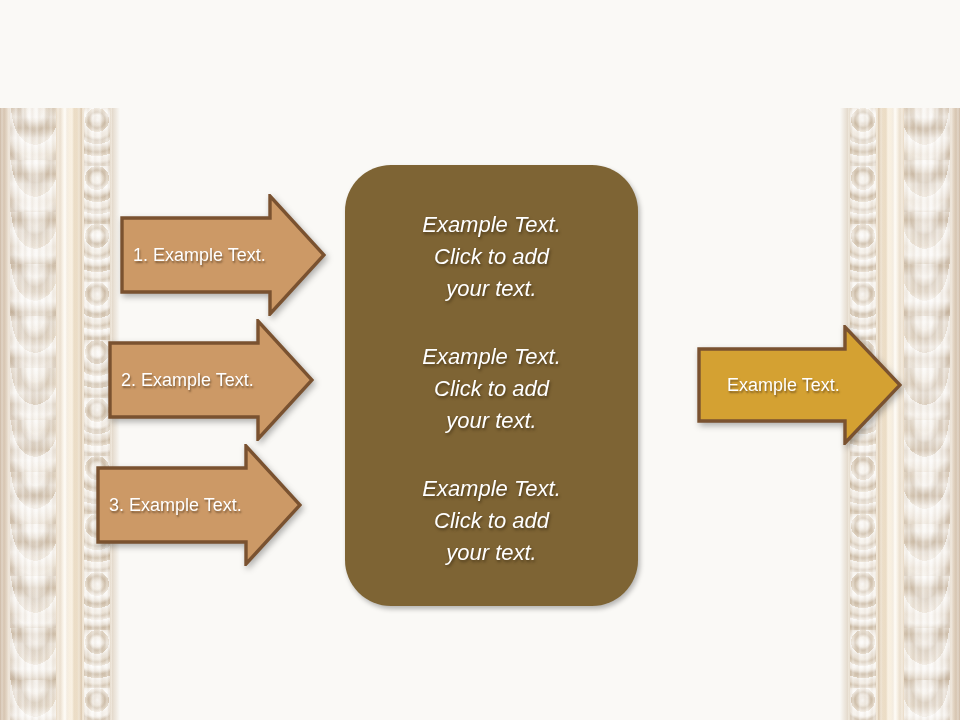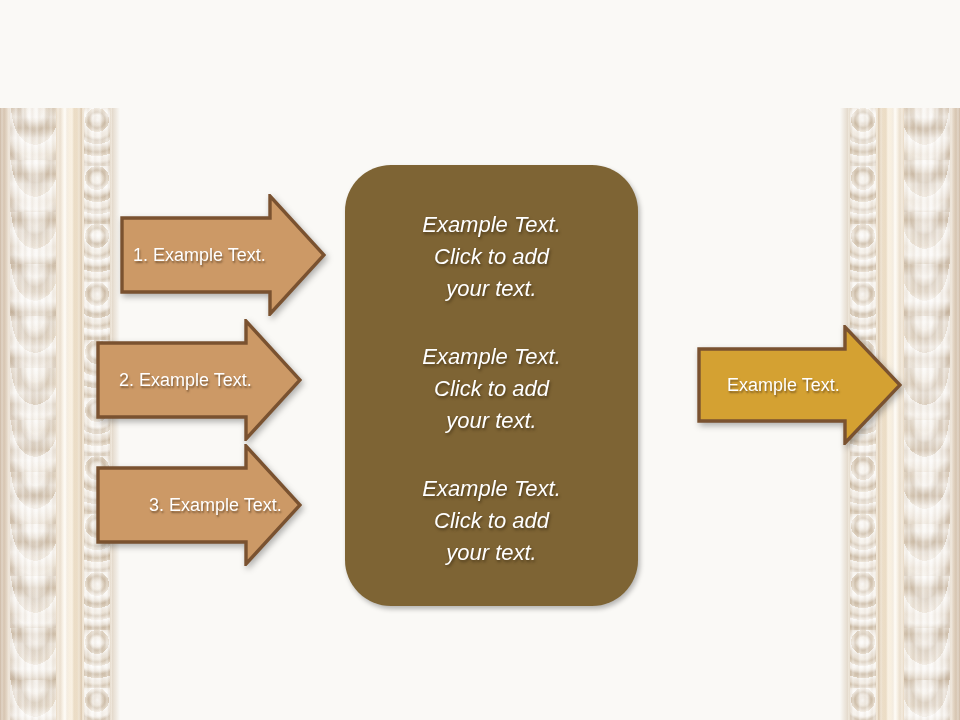--- a/index.html
+++ b/index.html
@@ -175,22 +175,22 @@
     position: relative;
     z-index: 2;
     color: #FFFFFF;
     font-size: 18px;
     line-height: 22px;
     white-space: nowrap;
     text-shadow: 1px 2px 2px rgba(60,40,20,0.55);
   }
 
   .arrow-step-1 { left: 96px;  top: 194px; width: 206px; height: 122px; margin-left: 24px; }
-  .arrow-step-2 { left: 96px;  top: 319px; width: 206px; height: 122px; padding-left: 10px; }
-  .arrow-step-3 { left: 96px;  top: 444px; width: 206px; height: 122px; padding-left: 40px; }
+  .arrow-step-2 { left: 108px;  top: 319px; width: 206px; height: 122px; }
+  .arrow-step-3 { left: 96px;  top: 444px; width: 206px; height: 122px; }
   .arrow-step-1 .arrow-label,
   .arrow-step-2 .arrow-label,
   .arrow-step-3 .arrow-label { margin-left: 13px; }
 
   .arrow-outcome { left: 697px; top: 325px; width: 205px; height: 120px; }
   .arrow-outcome .arrow-label { margin-left: 30px; }
 
   
   .center-box {
     position: absolute;

